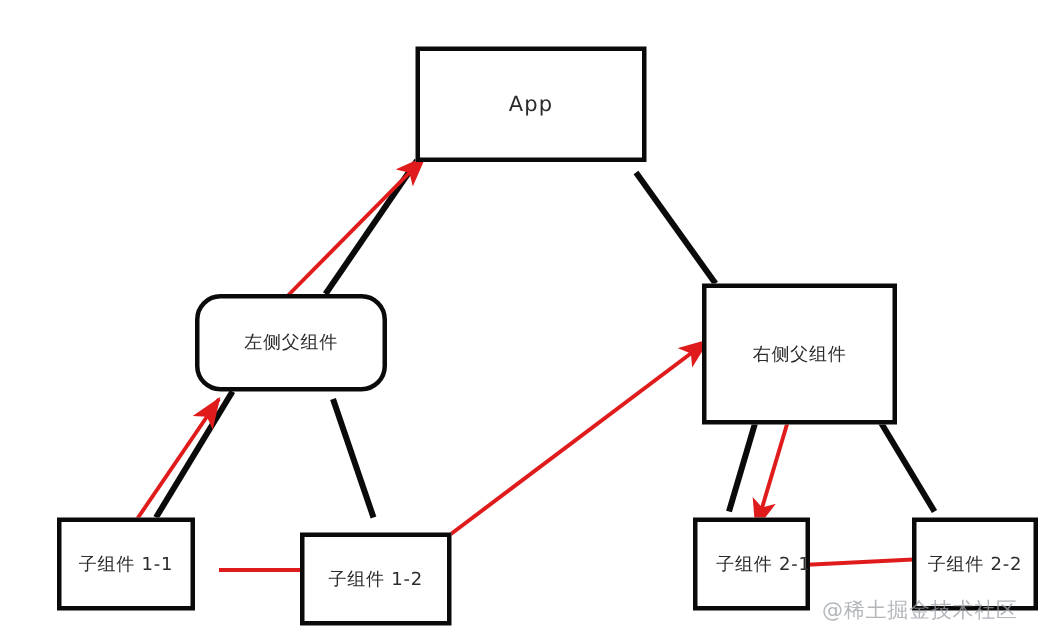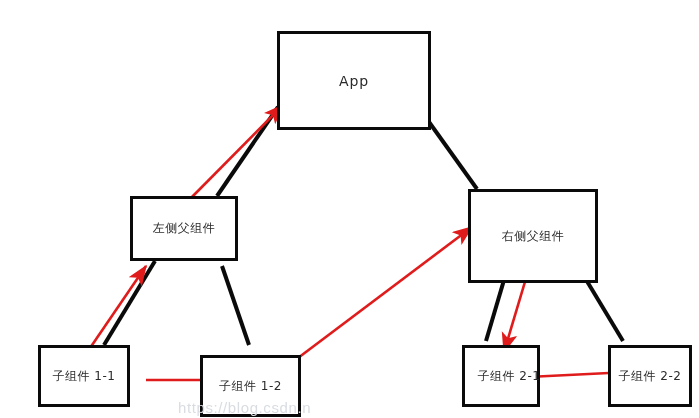--- a/index.html
+++ b/index.html
@@ -90,38 +90,38 @@
         <line x1="88" y1="351" x2="146" y2="266" stroke="#e01b1b" stroke-width="2.6" stroke-linecap="butt" marker-end="url(#arrow-red)"></line>
         <line x1="189" y1="200" x2="283" y2="105" stroke="#e01b1b" stroke-width="2.6" stroke-linecap="butt" marker-end="url(#arrow-red)"></line>
         <line x1="146" y1="380" x2="228" y2="380" stroke="#e01b1b" stroke-width="2.6" stroke-linecap="butt" marker-end="url(#arrow-red)"></line>
         <line x1="290" y1="364" x2="472" y2="227" stroke="#e01b1b" stroke-width="2.6" stroke-linecap="butt" marker-end="url(#arrow-red)"></line>
         <line x1="533" y1="255" x2="504" y2="352" stroke="#e01b1b" stroke-width="2.6" stroke-linecap="butt" marker-end="url(#arrow-red)"></line>
         <line x1="528" y1="377" x2="629" y2="372" stroke="#e01b1b" stroke-width="2.6" stroke-linecap="butt" marker-end="url(#arrow-red)"></line>
       </g>
   </svg>
 
   <div id="node-layer">
-      <div class="node root" style="left: 277px; top: 31px; width: 154px; height: 99px; border-color: rgb(10, 10, 10);">
+      <div class="node root" style="left: 277px; top: 31px; width: 154px; height: 77px; border-color: rgb(10, 10, 10);">
         <span class="node-label" style="color: rgb(43, 43, 43);">App</span>
       </div>
-      <div class="node" style="left: 130px; top: 196px; width: 108px; height: 65px; border-color: rgb(10, 10, 10);">
+      <div class="node" style="left: 130px; top: 196px; width: 128px; height: 65px; border-color: rgb(10, 10, 10); border-radius: 17px;">
         <span class="node-label" style="color: rgb(43, 43, 43);">左侧父组件</span>
       </div>
       <div class="node" style="left: 468px; top: 189px; width: 130px; height: 94px; border-color: rgb(10, 10, 10);">
         <span class="node-label" style="color: rgb(43, 43, 43);">右侧父组件</span>
       </div>
       <div class="node" style="left: 38px; top: 345px; width: 92px; height: 62px; border-color: rgb(10, 10, 10);">
         <span class="node-label" style="color: rgb(43, 43, 43);">子组件 1-1</span>
       </div>
       <div class="node" style="left: 200px; top: 355px; width: 101px; height: 62px; border-color: rgb(10, 10, 10); align-items: center;">
         <span class="node-label" style="color: rgb(43, 43, 43);">子组件 1-2</span>
       </div>
       <div class="node" style="left: 462px; top: 345px; width: 78px; height: 62px; border-color: rgb(10, 10, 10);">
         <span class="node-label" style="color: rgb(43, 43, 43); margin-left: 16px;">子组件 2-1</span>
       </div>
       <div class="node" style="left: 608px; top: 345px; width: 84px; height: 62px; border-color: rgb(10, 10, 10);">
         <span class="node-label" style="color: rgb(43, 43, 43);">子组件 2-2</span>
       </div>
     </div>
 
-  <div class="watermark wm-url">https://blog.csdn.n</div>
+  <div class="watermark wm-brand">@稀土掘金技术社区</div>
 
 </div>
 
 </body></html>

